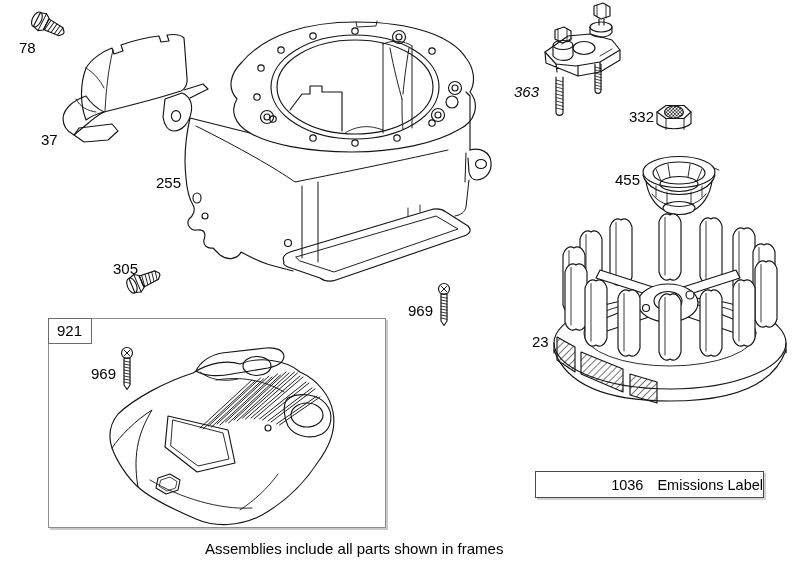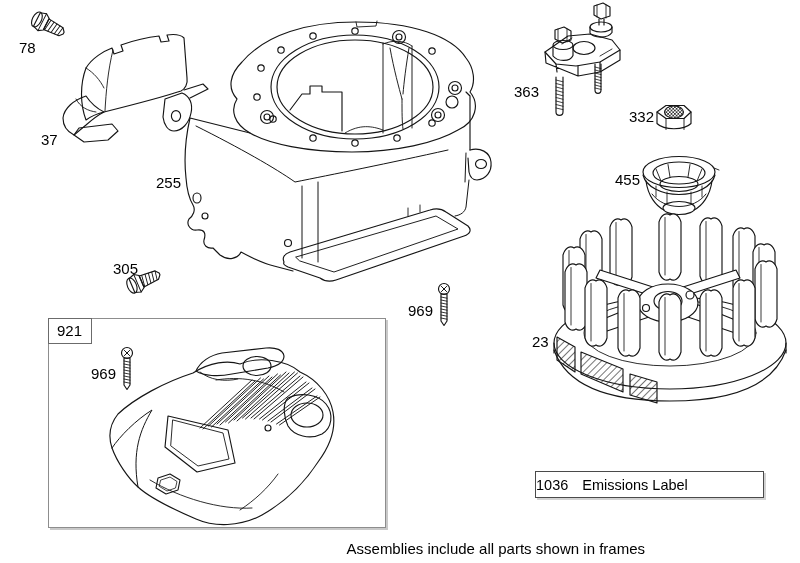--- a/index.html
+++ b/index.html
@@ -21,26 +21,26 @@
   .frame-tag{
     position:absolute;left:-1.5px;top:-1.5px;z-index:3;
     width:42px;height:24px;border:1.5px solid #6b6b6b;background:#fff;
     display:flex;align-items:center;justify-content:center;
     font-size:15px;
   }
   .emissions-box{
     position:absolute;left:535px;top:471px;width:227px;height:25px;z-index:3;
     border:1.4px solid #4a4a4a;background:#fff;
     box-shadow:2px 2px 0 0 #d2d2d2;
-    display:flex;align-items:center;justify-content:flex-start;gap:14px;
+    display:flex;align-items:center;justify-content:flex-end;gap:14px;
     font-size:14.5px;
   }
   .caption{
     position:absolute;left:205px;top:540px;width:440px;z-index:3;
-    text-align:right;font-size:15px;
+    text-align:left;font-size:15px;
   }
 </style>
 </head>
 <body>
 
 <div class="stage">
 
   <div class="frame" style="left:48px;top:318px;width:292px;height:208px;padding-left:44px;">
     <div class="frame-tag">
       <span>921</span>
@@ -273,21 +273,21 @@
       <path d="M216,380 C240,376 264,380 284,392" stroke-width="0.9"></path>
     </g>
   </svg>
 
   <div class="part-label" style="left:19px;top:40px;">78</div>
   <div class="part-label" style="left:41px;top:132px;">37</div>
   <div class="part-label" style="left:156px;top:175px;">255</div>
   <div class="part-label" style="left:113px;top:261px;">305</div>
   <div class="part-label" style="left:408px;top:303px;">969</div>
   <div class="part-label" style="left:91px;top:366px;">969</div>
-  <div class="part-label" style="left:514px;top:84px;">363</div>
+  <div class="part-label" style="left:514px;top:84px;font-style:italic;">363</div>
   <div class="part-label" style="left:629px;top:109px;">332</div>
   <div class="part-label" style="left:615px;top:172px;">455</div>
   <div class="part-label" style="left:532px;top:334px;">23</div>
 
   <div class="emissions-box">
     <span>1036</span>
     <span>Emissions Label</span>
   </div>
 
   <div class="caption">Assemblies include all parts shown in frames</div>

